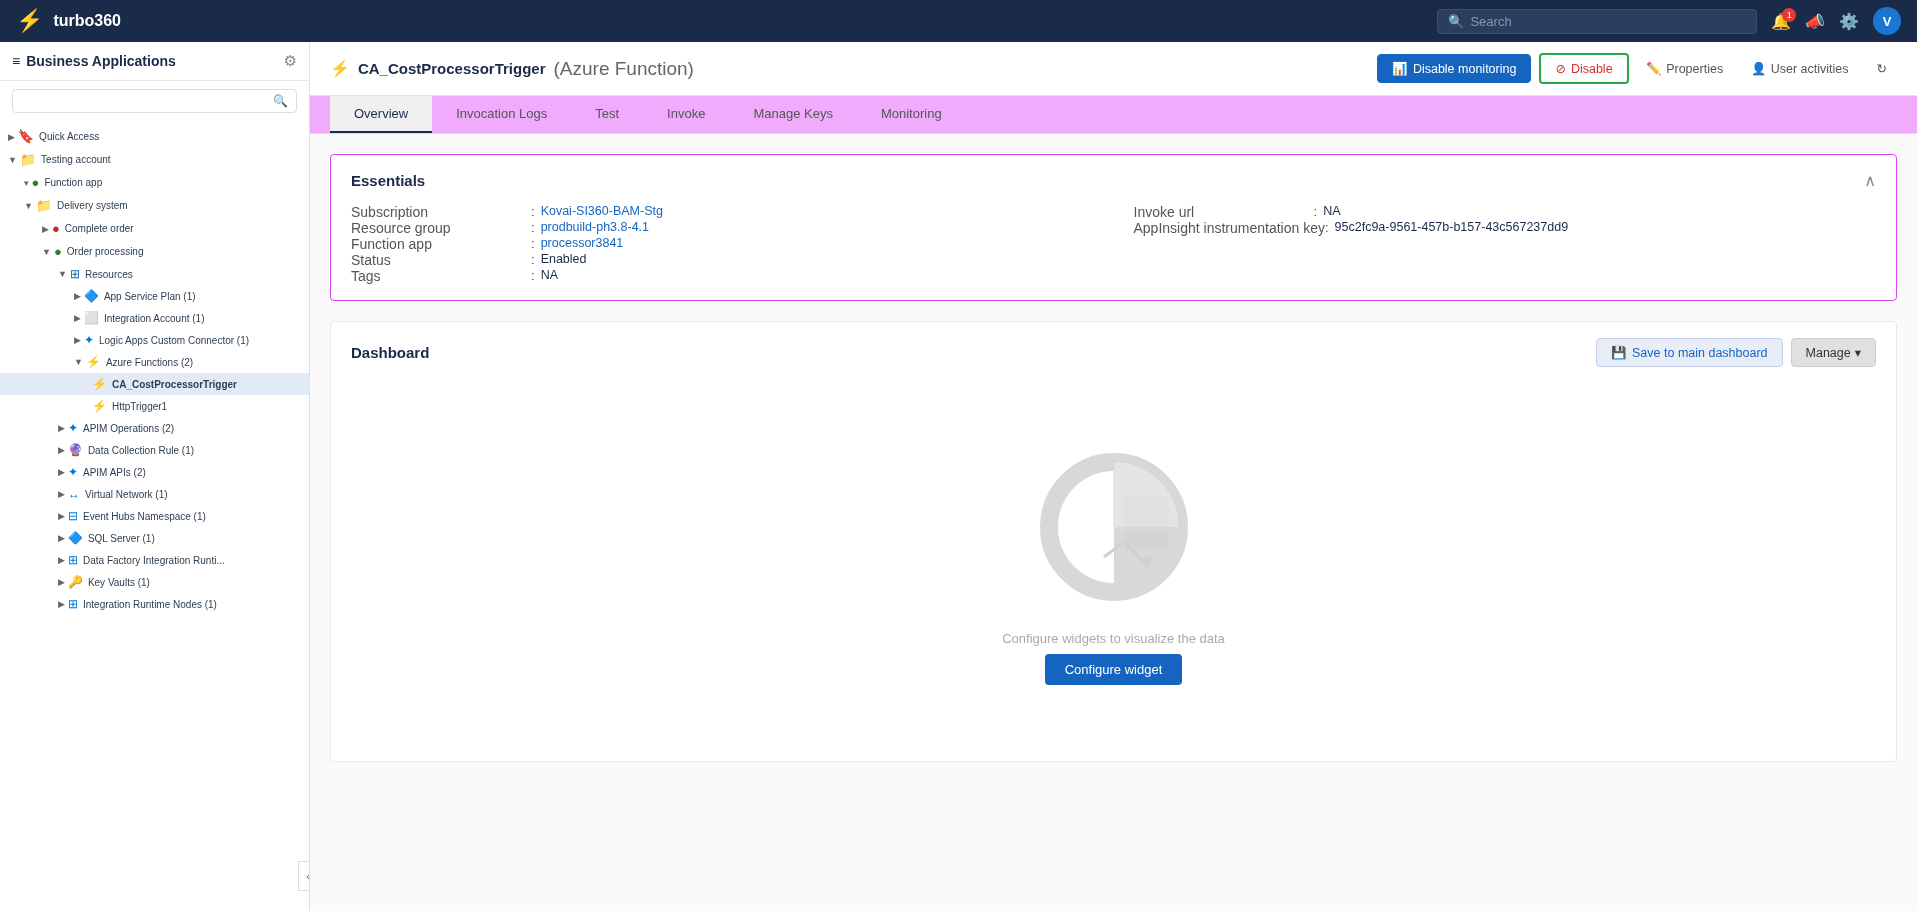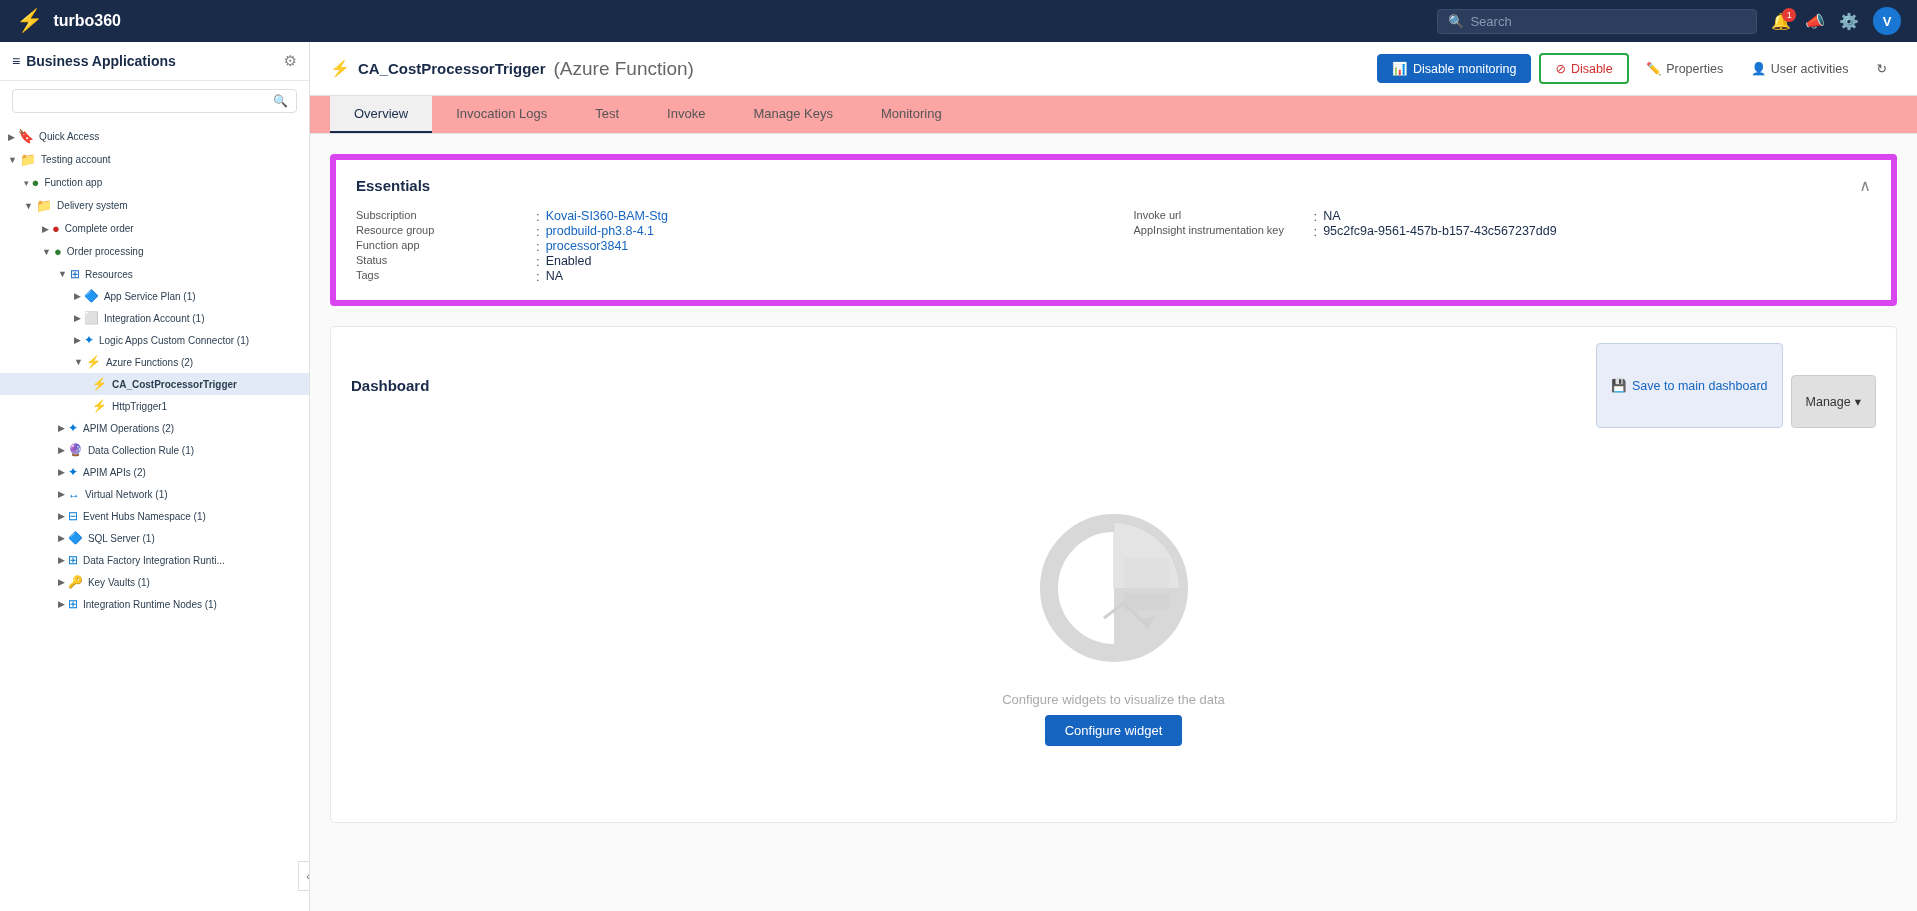--- a/index.html
+++ b/index.html
@@ -110,63 +110,63 @@
     .content-title-text { font-size: 15px; font-weight: 600; color: #1a2b4a; }
     .content-title-sub { font-size: 19px; color: #666; }
     .header-actions { display: flex; align-items: center; gap: 8px; }
     .btn { padding: 6px 14px; border-radius: 4px; border: 1px solid transparent; font-size: 12.5px; cursor: pointer; display: flex; align-items: center; gap: 5px; }
     .btn-primary { background: #1565c0; color: #fff; border-color: #1565c0; }
     .btn-danger-outline { background: #fff; color: #d32f2f; border-color: #28a745; border-width: 2px; }
     .btn-text { background: transparent; border: none; color: #555; cursor: pointer; font-size: 12.5px; display: flex; align-items: center; gap: 4px; padding: 6px 10px; }
 
     
     .content-tabs {
-      background: #fca5a5; border-bottom: 1px solid #e0e0e0;
+      background: #f0abfc; border-bottom: 1px solid #e0e0e0;
       display: flex; padding: 0 20px; flex-shrink: 0;
     }
     .tab {
       padding: 10px 24px; font-size: 13px; cursor: pointer; color: #555;
       border-bottom: 2px solid transparent; white-space: nowrap;
     }
     .tab.active { color: #1a2b4a; border-bottom: 2px solid #1a2b4a; font-weight: 500; background: #f0f0f0; }
 
     
     .content-body { flex: 1; overflow-y: auto; padding: 20px; background: #fafafa; }
 
     
     .essentials-section {
-      background: #fff; border: 6px solid #d946ef; border-radius: 4px;
+      background: #fff; border: 1px solid #d946ef; border-radius: 4px;
       padding: 16px 20px; margin-bottom: 20px;
     }
     .section-title-row {
       display: flex; align-items: center; justify-content: space-between;
       margin-bottom: 14px;
     }
     .section-title { font-size: 15px; font-weight: 600; color: #1a2b4a; }
     .section-collapse { font-size: 16px; color: #888; cursor: pointer; }
 
     .essentials-grid { display: grid; grid-template-columns: 1fr 1fr; gap: 6px 40px; }
     .essentials-row { display: flex; align-items: flex-start; gap: 0; }
-    .essentials-label { color: #555; font-size: 11px; min-width: 180px; }
+    .essentials-label { color: #555; font-size: 14px; min-width: 180px; }
     .essentials-sep { color: #555; margin-right: 6px; }
     .essentials-value { color: #1a2b4a; font-size: 12.5px; }
     .essentials-value.link { color: #1565c0; cursor: pointer; }
 
     
     .dashboard-section {
       background: #fff; border: 1px solid #e8e8e8; border-radius: 4px;
       padding: 16px 20px; min-height: 420px;
     }
     .dashboard-header {
       display: flex; align-items: center; justify-content: space-between; margin-bottom: 20px;
     }
     .dashboard-title { font-size: 15px; font-weight: 600; color: #1a2b4a; }
     .dashboard-actions { display: flex; gap: 8px; }
     .btn-save-dashboard { background: #e8edf7; color: #1565c0; border: 1px solid #c5d0e8; border-radius: 4px; padding: 6px 14px; font-size: 12.5px; cursor: pointer; display: flex; align-items: center; gap: 5px; }
-    .btn-manage { background: #e0e0e0; color: #333; border: 1px solid #ccc; border-radius: 4px; padding: 18px 14px; font-size: 12.5px; cursor: pointer; display: flex; align-items: center; gap: 4px; margin-top: 32px; }
+    .btn-manage { background: #e0e0e0; color: #333; border: 1px solid #ccc; border-radius: 4px; padding: 6px 14px; font-size: 12.5px; cursor: pointer; display: flex; align-items: center; gap: 4px; }
 
     
     .empty-dashboard {
       display: flex; flex-direction: column; align-items: center;
       justify-content: center; padding: 60px 20px;
     }
     .pie-chart-placeholder {
       width: 160px; height: 160px; margin-bottom: 24px;
     }
     .empty-text { color: #aaa; font-size: 13px; margin-bottom: 8px; }

